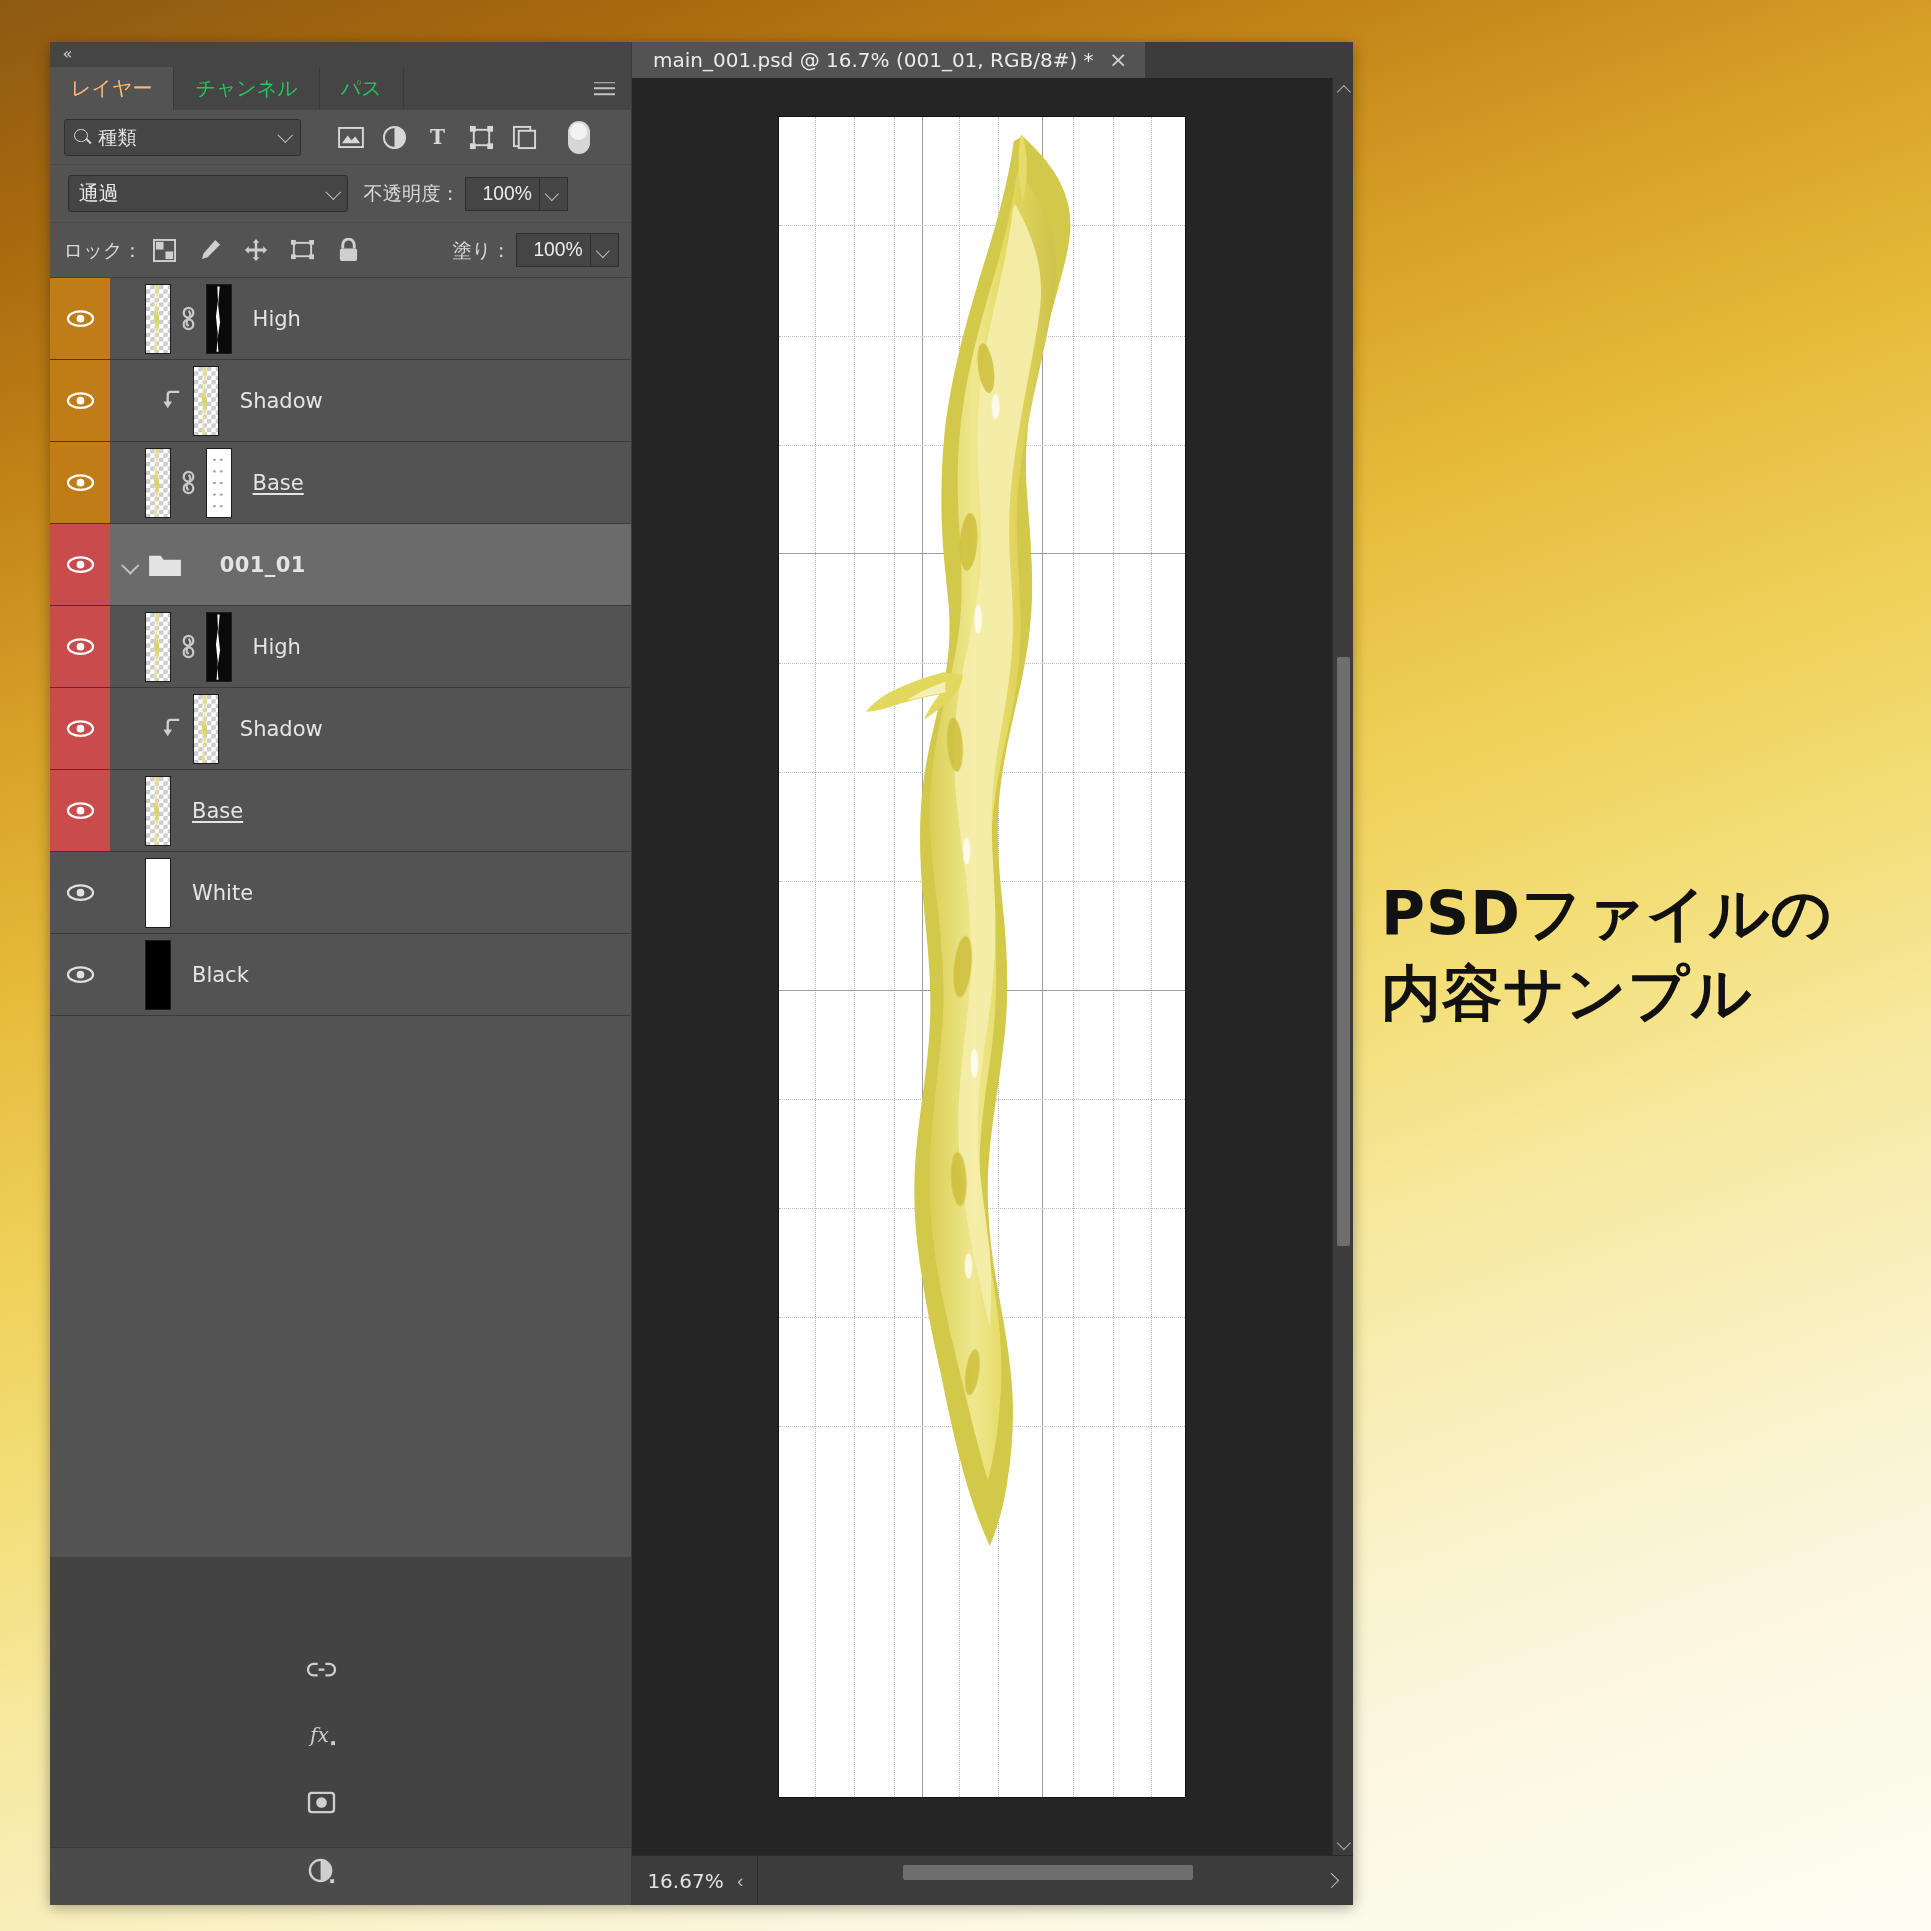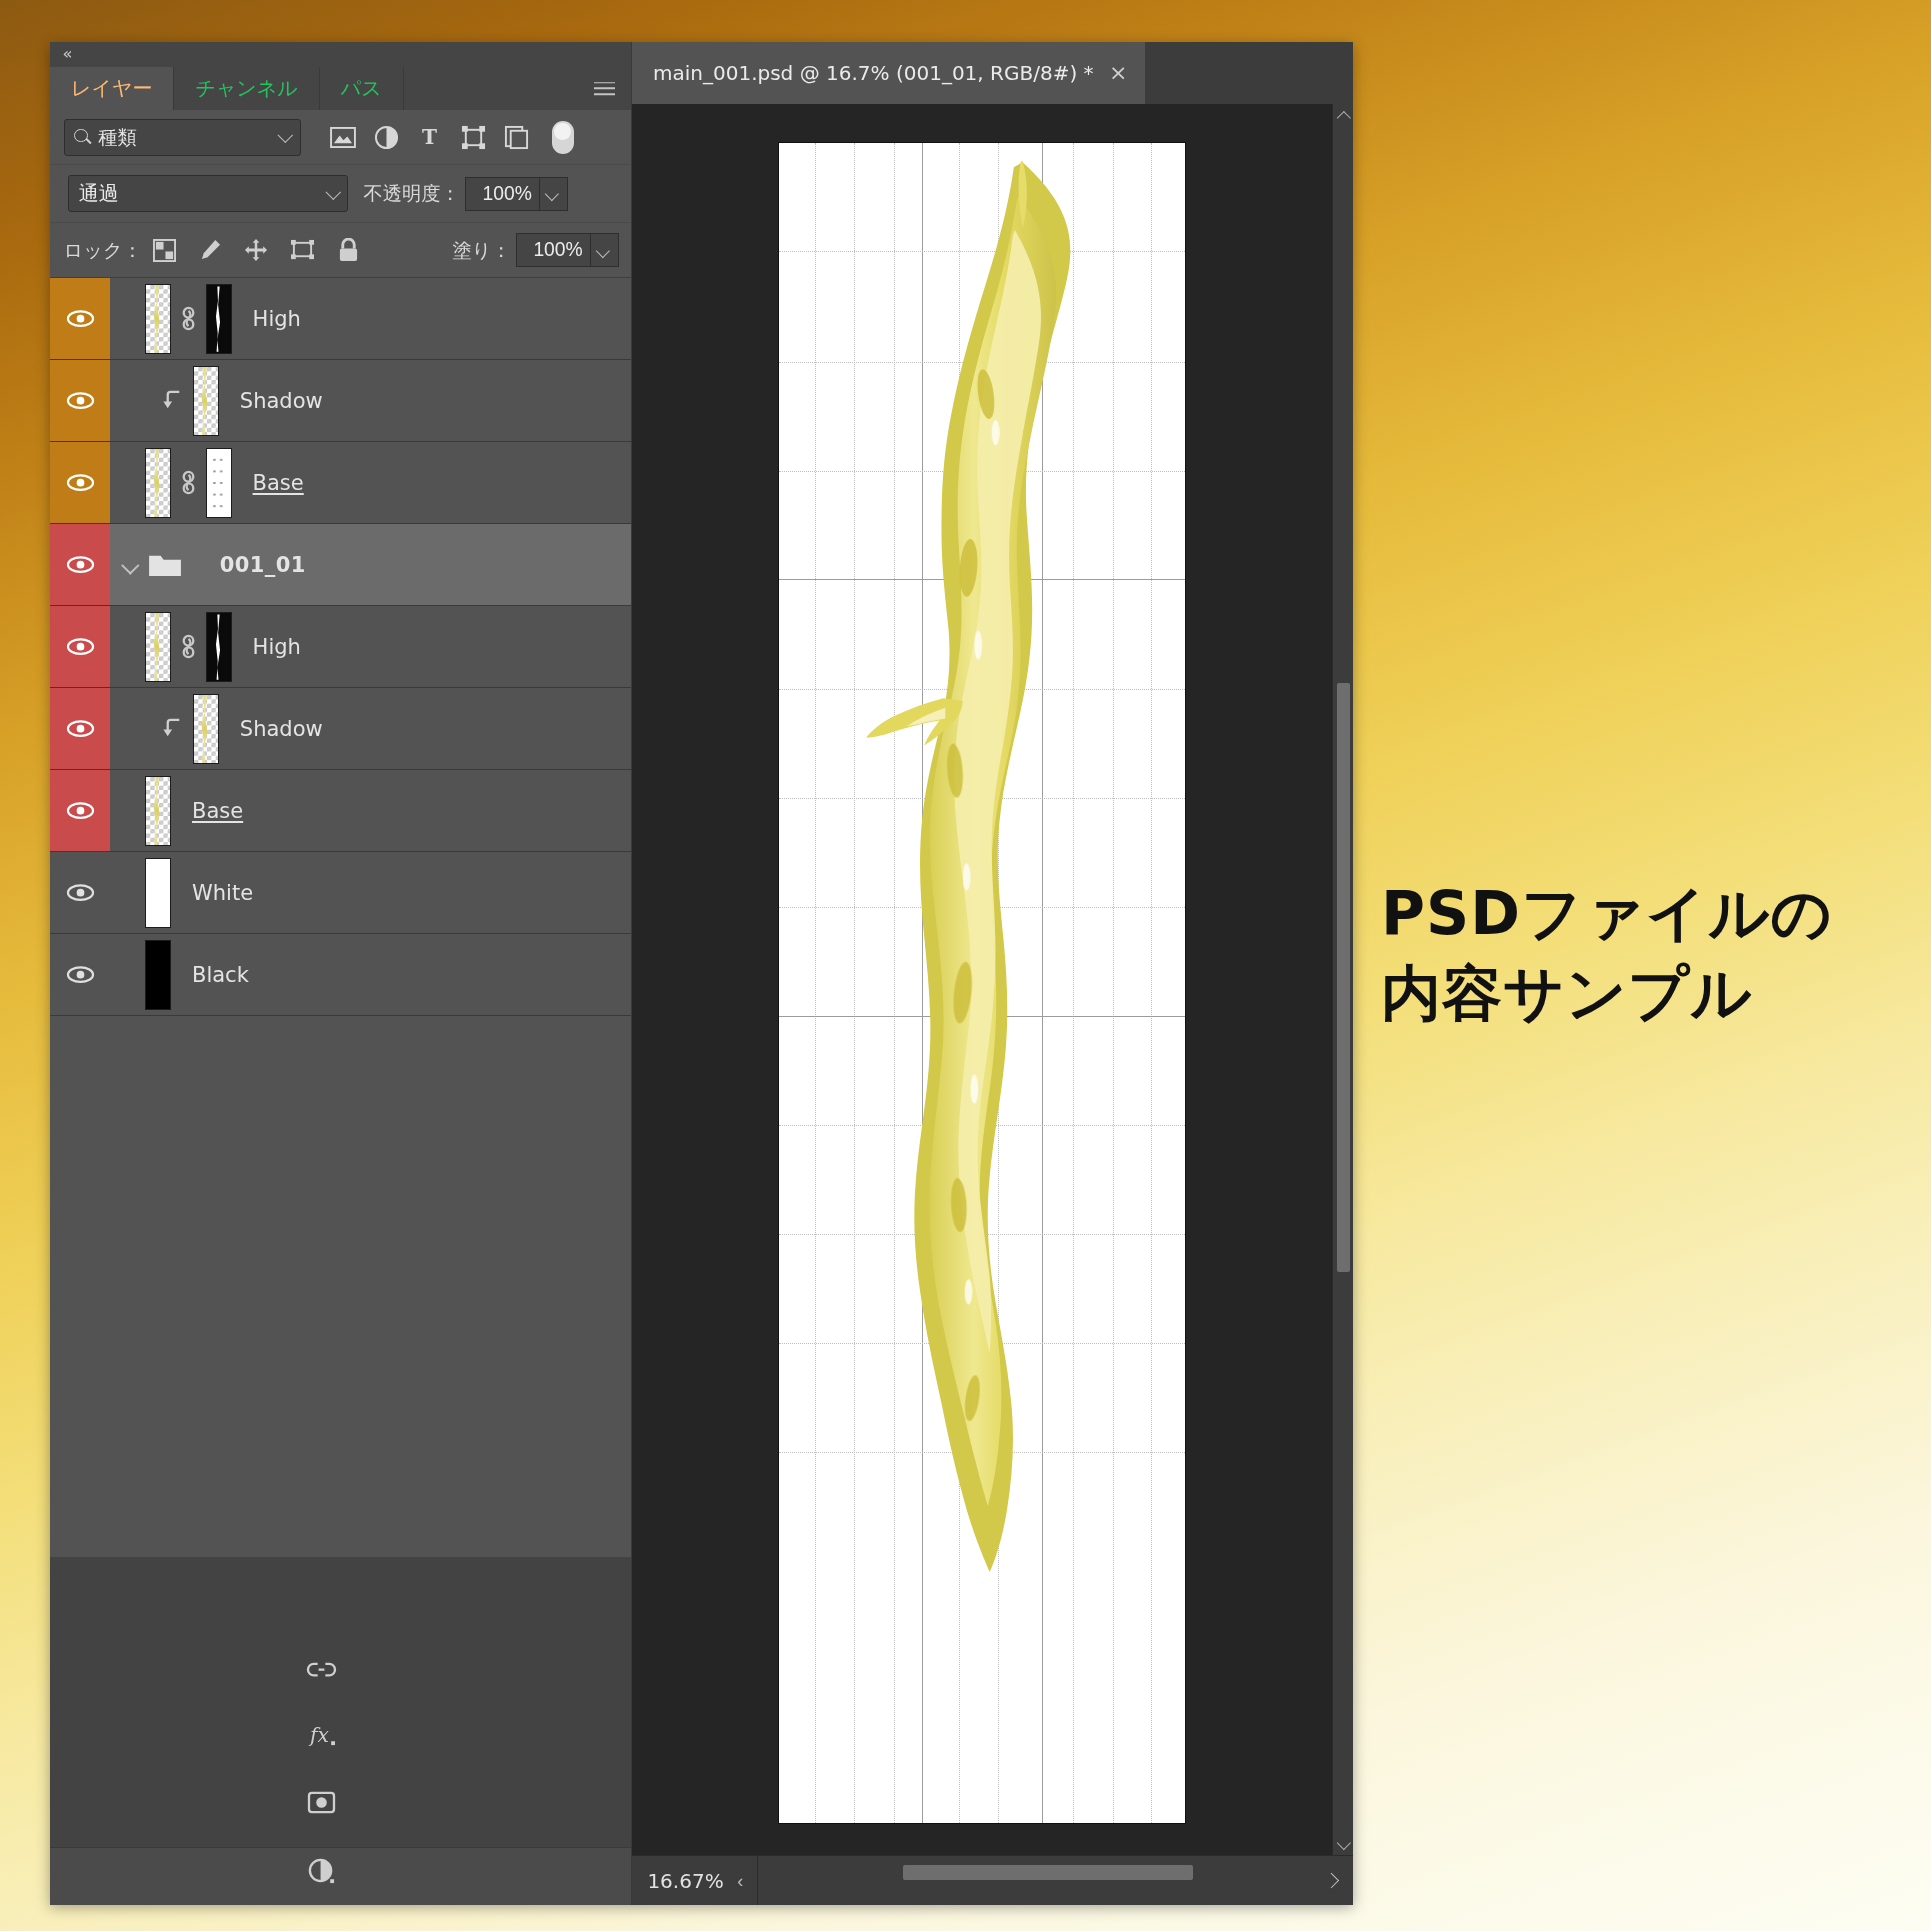--- a/index.html
+++ b/index.html
@@ -52,21 +52,21 @@
   .tab.active { background:#535353; color:#fdba74; }
   .tab-filler { flex:1; background:#454545; border-bottom:0; position:relative; }
   .panel-menu-icon {
     position:absolute; right:17.4px; top:50%; transform:translateY(-50%);
     width:21px; height:13.5px;
   }
   .panel-menu-icon i { display:block; height:1.9px; background:#c4c4c4; margin-bottom:3.9px; }
 
   
   .filter-row {
-    height:54px; display:flex; align-items:center; gap:8px;
+    height:54px; display:flex; align-items:center; gap:16px;
     padding: 0 13.5px; background:#535353;
   }
   .filter-select {
     width:237px; height:37px; background:#454545; border:1px solid #2e2e2e;
     border-radius:2.9px; display:flex; align-items:center; padding:0 8.7px;
     position:relative;
   }
   .filter-select .mag { width:18.3px; height:18.3px; position:relative; flex:0 0 auto; }
   .filter-select .mag::before {
     content:""; position:absolute; left:1px; top:1px; width:11.6px; height:11.6px;
@@ -206,21 +206,21 @@
   .pf { width:31px; height:31px; color:#cfcfcf; display:flex; align-items:center; justify-content:center; }
 
   
   #layers-panel::after{
     content:""; position:absolute; right:0; top:0; width:1px; height:100%;
     background:#3a3a3a;
   }
 
   
   #doc-area { flex:1; display:flex; flex-direction:column; background:#535353; }
-  .doc-tabbar { height:62px; background:#3c3c3c; display:flex; align-items:stretch; }
+  .doc-tabbar { height:36px; background:#3c3c3c; display:flex; align-items:stretch; }
   .doc-tab {
     background:#535353; display:flex; align-items:center; gap:15.4px;
     padding:0 17.4px 0 21px; color:#eaeaea; font-size:20px;
     font-family:"DejaVu Sans","Liberation Sans",sans-serif; white-space:nowrap;
   }
   .doc-tab .x { font-size:22px; color:#cfcfcf; line-height:1; }
   .doc-body { flex:1; background:#252525; position:relative; overflow:hidden; display:flex; }
   .canvas-wrap { flex:1; position:relative; }
   .canvas-page {
     position:absolute; left:50%; transform:translateX(-50%);

